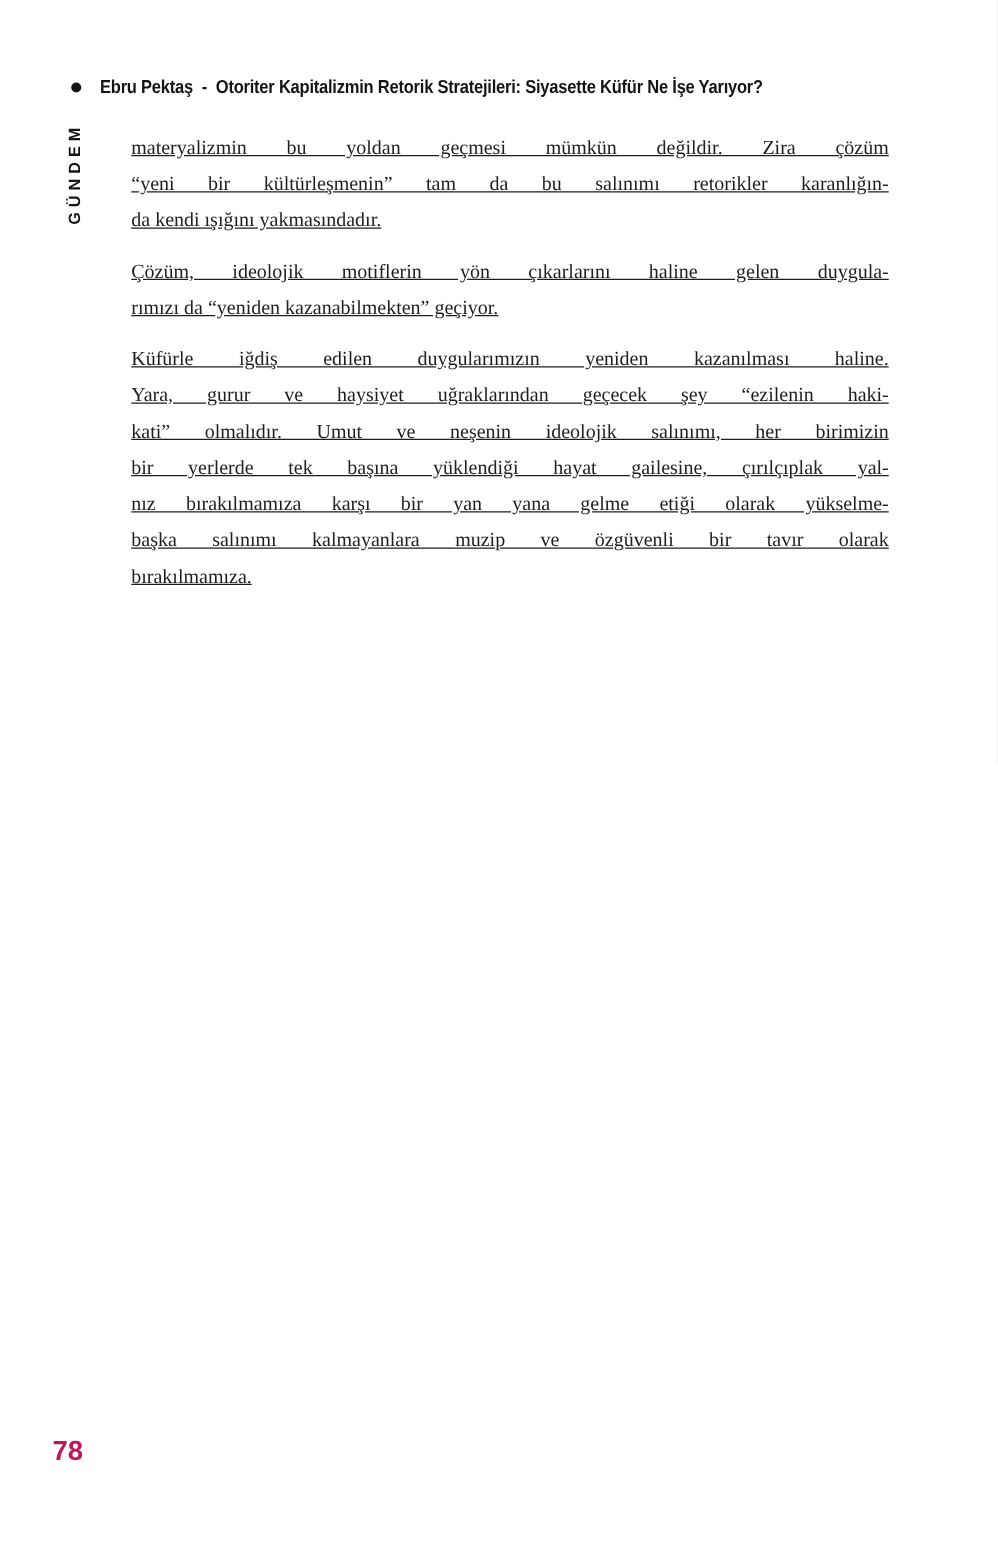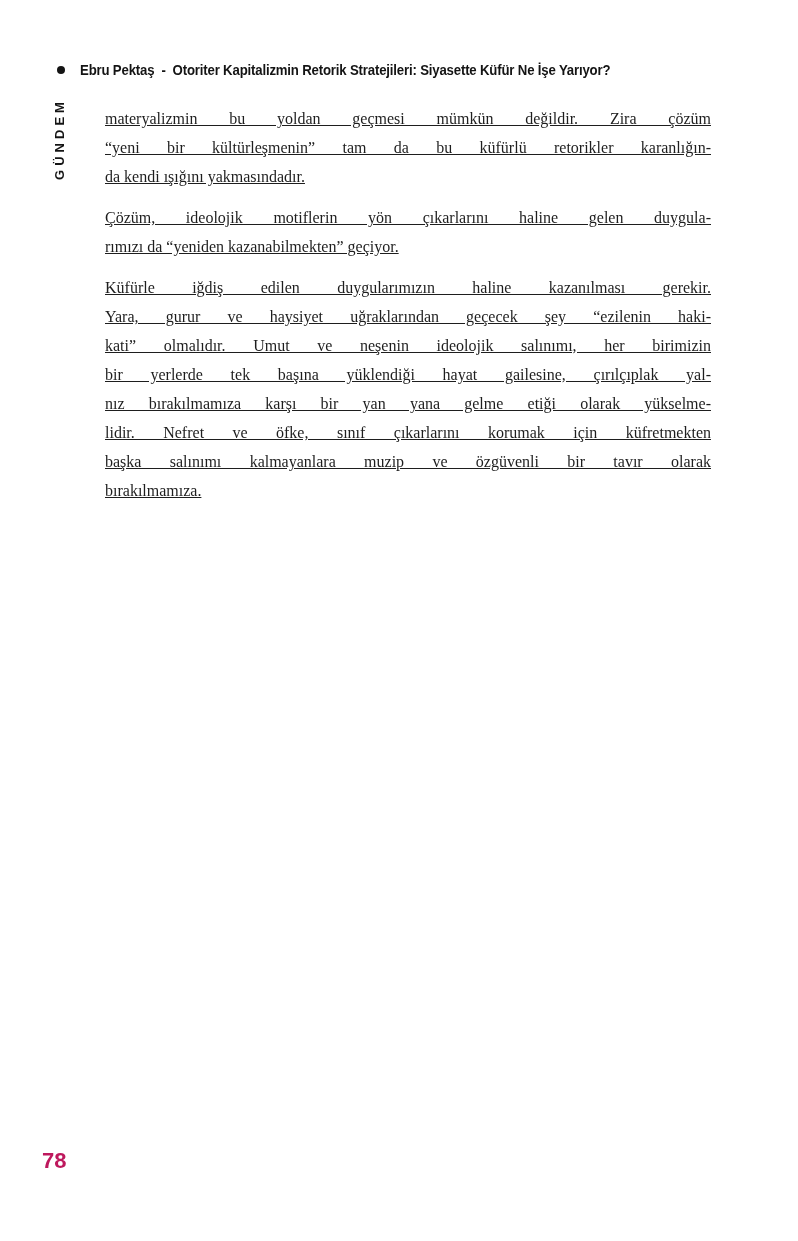--- a/index.html
+++ b/index.html
@@ -109,34 +109,33 @@
       <span class="header-sep">-</span>
       <span class="header-title">Otoriter Kapitalizmin Retorik Stratejileri: Siyasette Küfür Ne İşe Yarıyor?</span>
     </span>
   </div>
 
   <div class="section-label-box">GÜNDEM</div>
 
   <div class="body-text">
       <div class="paragraph">
         <div class="line">materyalizmin bu yoldan geçmesi mümkün değildir. Zira çözüm</div>
-        <div class="line">“yeni bir kültürleşmenin” tam da bu küfürlü retorikler karanlığın-</div>
+        <div class="line">“yeni bir kültürleşmenin” tam da bu salınımı retorikler karanlığın-</div>
         <div class="line last">da kendi ışığını yakmasındadır.</div>
       </div>
       <div class="paragraph">
         <div class="line">Çözüm, ideolojik motiflerin yön çıkarlarını haline gelen duygula-</div>
         <div class="line last">rımızı da “yeniden kazanabilmekten” geçiyor.</div>
       </div>
       <div class="paragraph">
-        <div class="line">Küfürle iğdiş edilen duygularımızın haline kazanılması gerekir.</div>
+        <div class="line">Küfürle iğdiş edilen duygularımızın yeniden kazanılması haline.</div>
         <div class="line">Yara, gurur ve haysiyet uğraklarından geçecek şey “ezilenin haki-</div>
         <div class="line">kati” olmalıdır. Umut ve neşenin ideolojik salınımı, her birimizin</div>
         <div class="line">bir yerlerde tek başına yüklendiği hayat gailesine, çırılçıplak yal-</div>
         <div class="line">nız bırakılmamıza karşı bir yan yana gelme etiği olarak yükselme-</div>
-        <div class="line">lidir. Nefret ve öfke, sınıf çıkarlarını korumak için küfretmekten</div>
         <div class="line">başka salınımı kalmayanlara muzip ve özgüvenli bir tavır olarak</div>
         <div class="line last">bırakılmamıza.</div>
       </div>
     </div>
 
   <div class="page-number">78</div>
 
 </div>
 
 </body></html>

